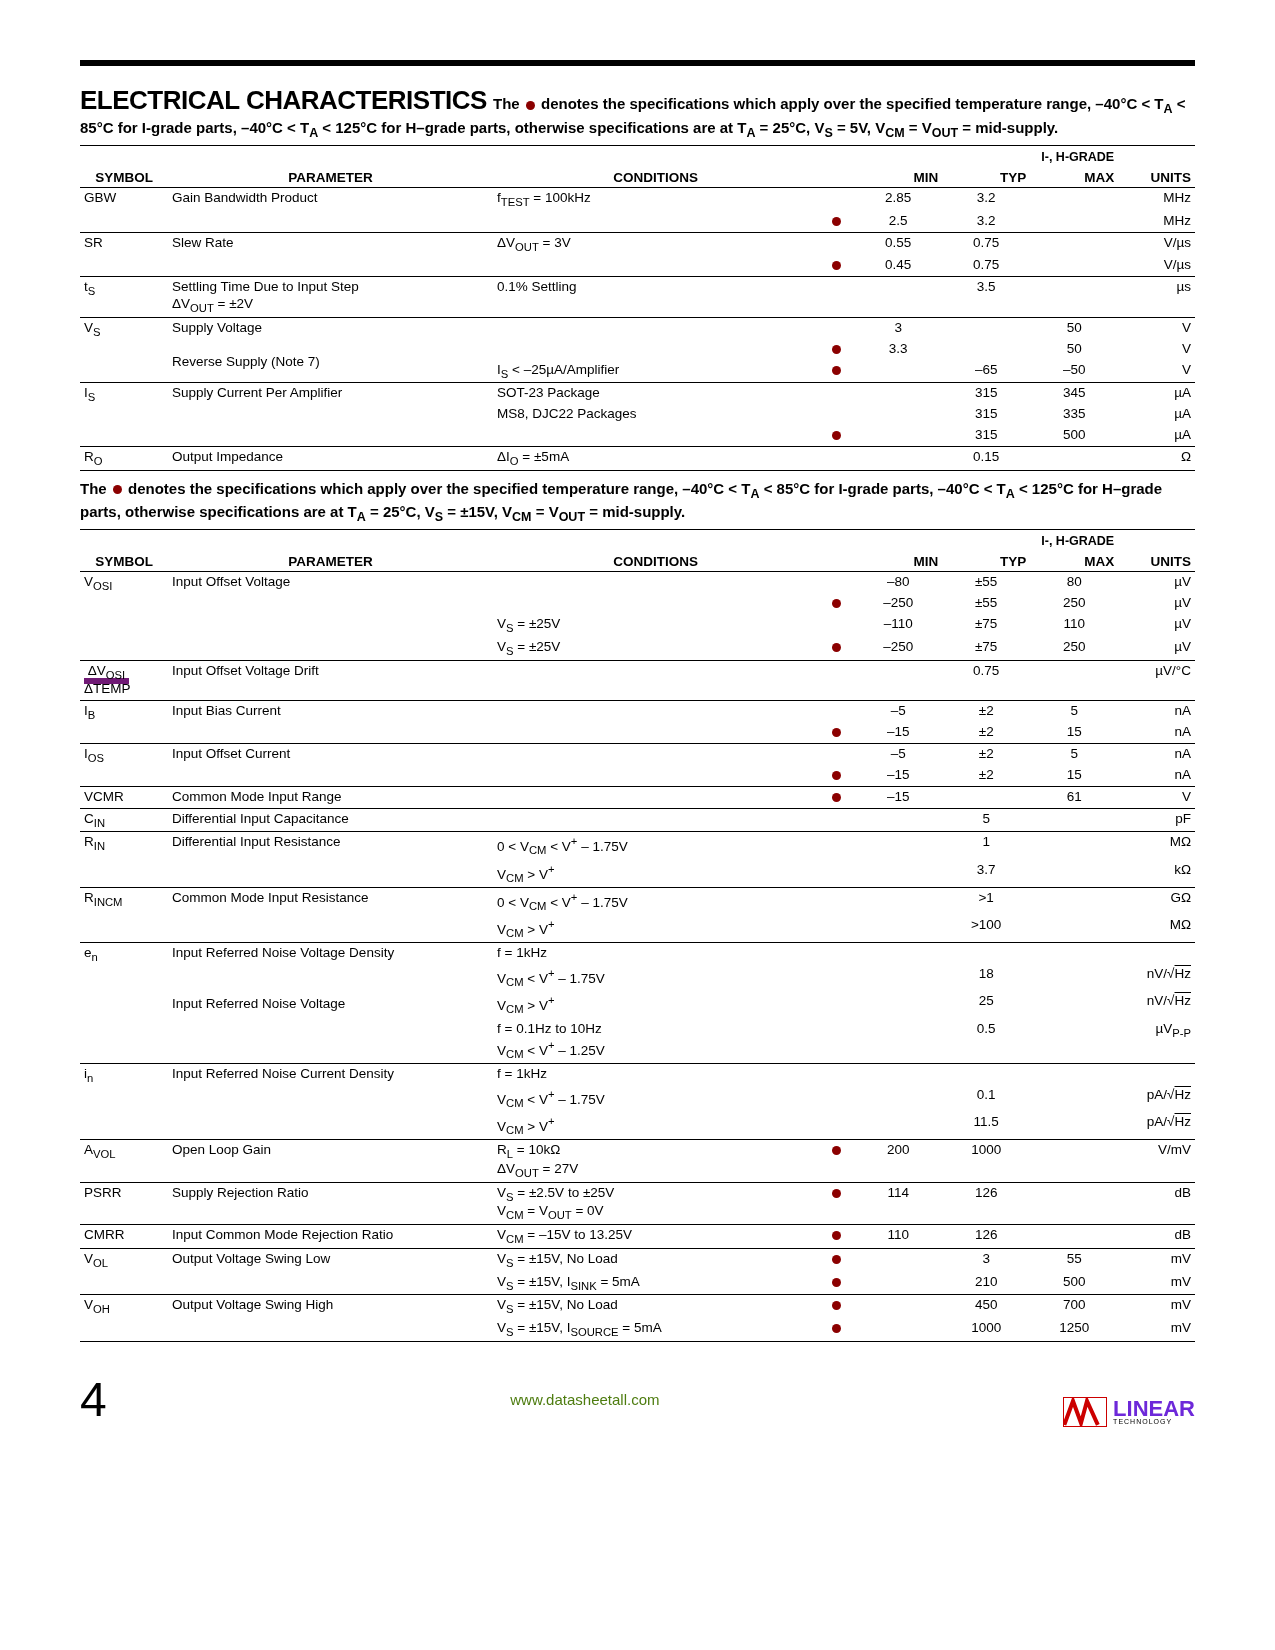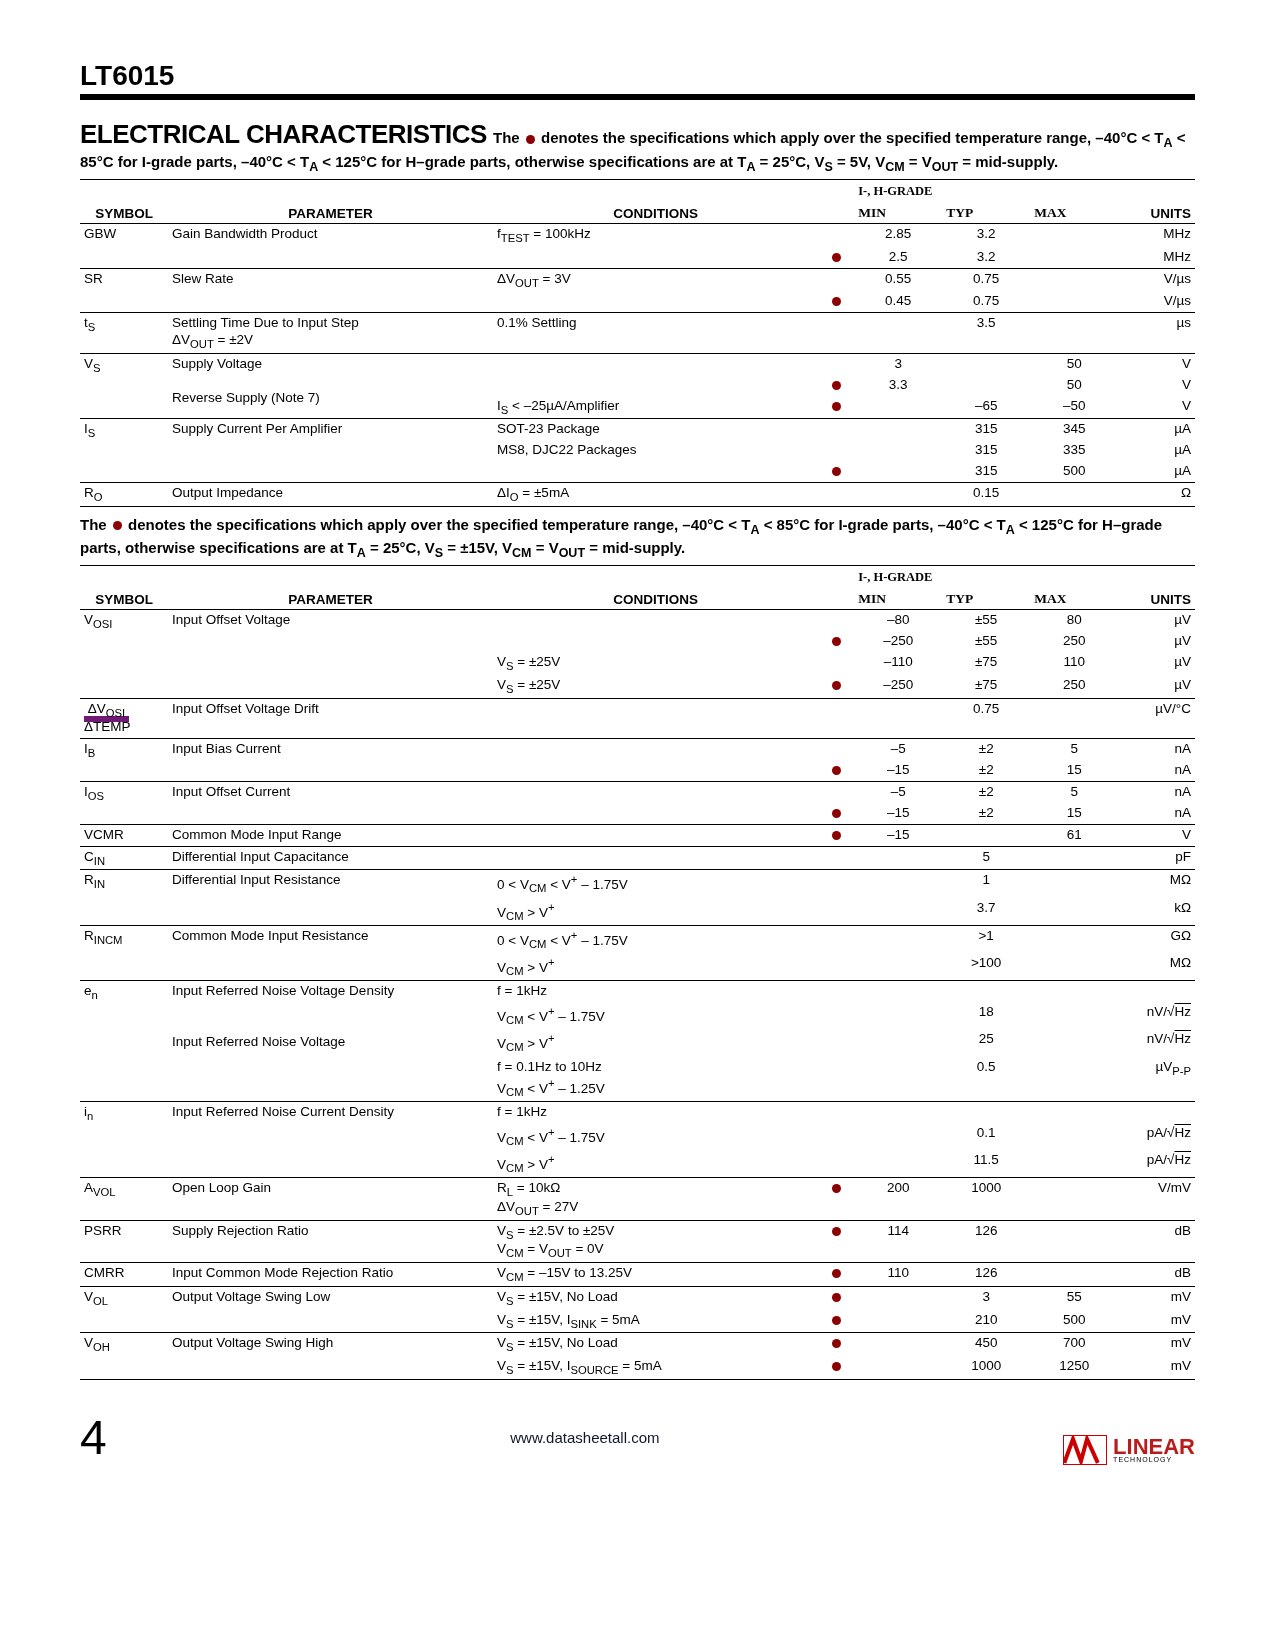--- a/index.html
+++ b/index.html
@@ -54,21 +54,21 @@
     width: 100%;
     font-size: 13.5px;
   }
   table.spec th {
     font-weight: bold;
     text-align: center;
     padding: 4px 4px 2px 4px;
     border-bottom: 1px solid #000;
     vertical-align: bottom;
   }
-  table.spec th.center { text-align: left; font-family: Liberation Serif, serif; }
+  table.spec th.center { text-align: right; }
   table.spec th.right { text-align: right; }
   table.spec th.small { font-size: 12.5px; }
   table.spec td {
     padding: 2px 4px;
     vertical-align: top;
     line-height: 1.25;
   }
   table.spec tr.group-first td {
     border-top: 1px solid #000;
   }
@@ -86,36 +86,36 @@
     justify-content: space-between;
     align-items: flex-end;
     padding: 10px 80px 30px 80px;
     box-sizing: border-box;
   }
   .page-num {
     font-size: 48px;
     font-family: Arial, sans-serif;
   }
   .footer-link {
-    color: #0f172a;
+    color: #4d7c0f;
     font-size: 15px;
     align-self: center;
   }
   .logo {
     display: flex;
     align-items: center;
   }
   .logo svg { margin-right: 6px; }
   .logo-text {
     font-family: Arial, sans-serif;
   }
   .logo-text .big {
     font-size: 22px;
     font-weight: bold;
-    color: #b91c1c;
+    color: #6d28d9;
     letter-spacing: 0px;
     display: block;
     line-height: 0.9;
   }
   .logo-text .small {
     font-size: 7px;
     color: #000;
     letter-spacing: 1px;
     display: block;
   }
@@ -123,21 +123,20 @@
   .col-param { width: 280px; }
   .col-cond { width: 280px; }
   .col-dot { width: 24px; }
   .col-num { width: 70px; }
   .col-unit { width: 60px; }
 </style>
 </head>
 <body>
 
 <div class="page">
-  <div class="part-number">LT6015</div>
   <div class="thick-rule"></div>
 
   <div class="sec-line">
     <span class="sec-title">ELECTRICAL CHARACTERISTICS</span>
     <span>The </span><span class="dot"></span><span> denotes the specifications which apply over the specified temperature range, –40°C &lt; T</span><sub>A</sub><span> &lt; 85°C for I-grade parts, –40°C &lt; T</span><sub>A</sub><span> &lt; 125°C for H–grade parts, otherwise specifications are at T</span><sub>A</sub><span> = 25°C, V</span><sub>S</sub><span> = 5V, V</span><sub>CM</sub><span> = V</span><sub>OUT</sub><span> = mid-supply.</span>
   </div>
   <div class="mini-rule"></div>
 
   <table class="spec" id="tbl1">
       <tbody>

